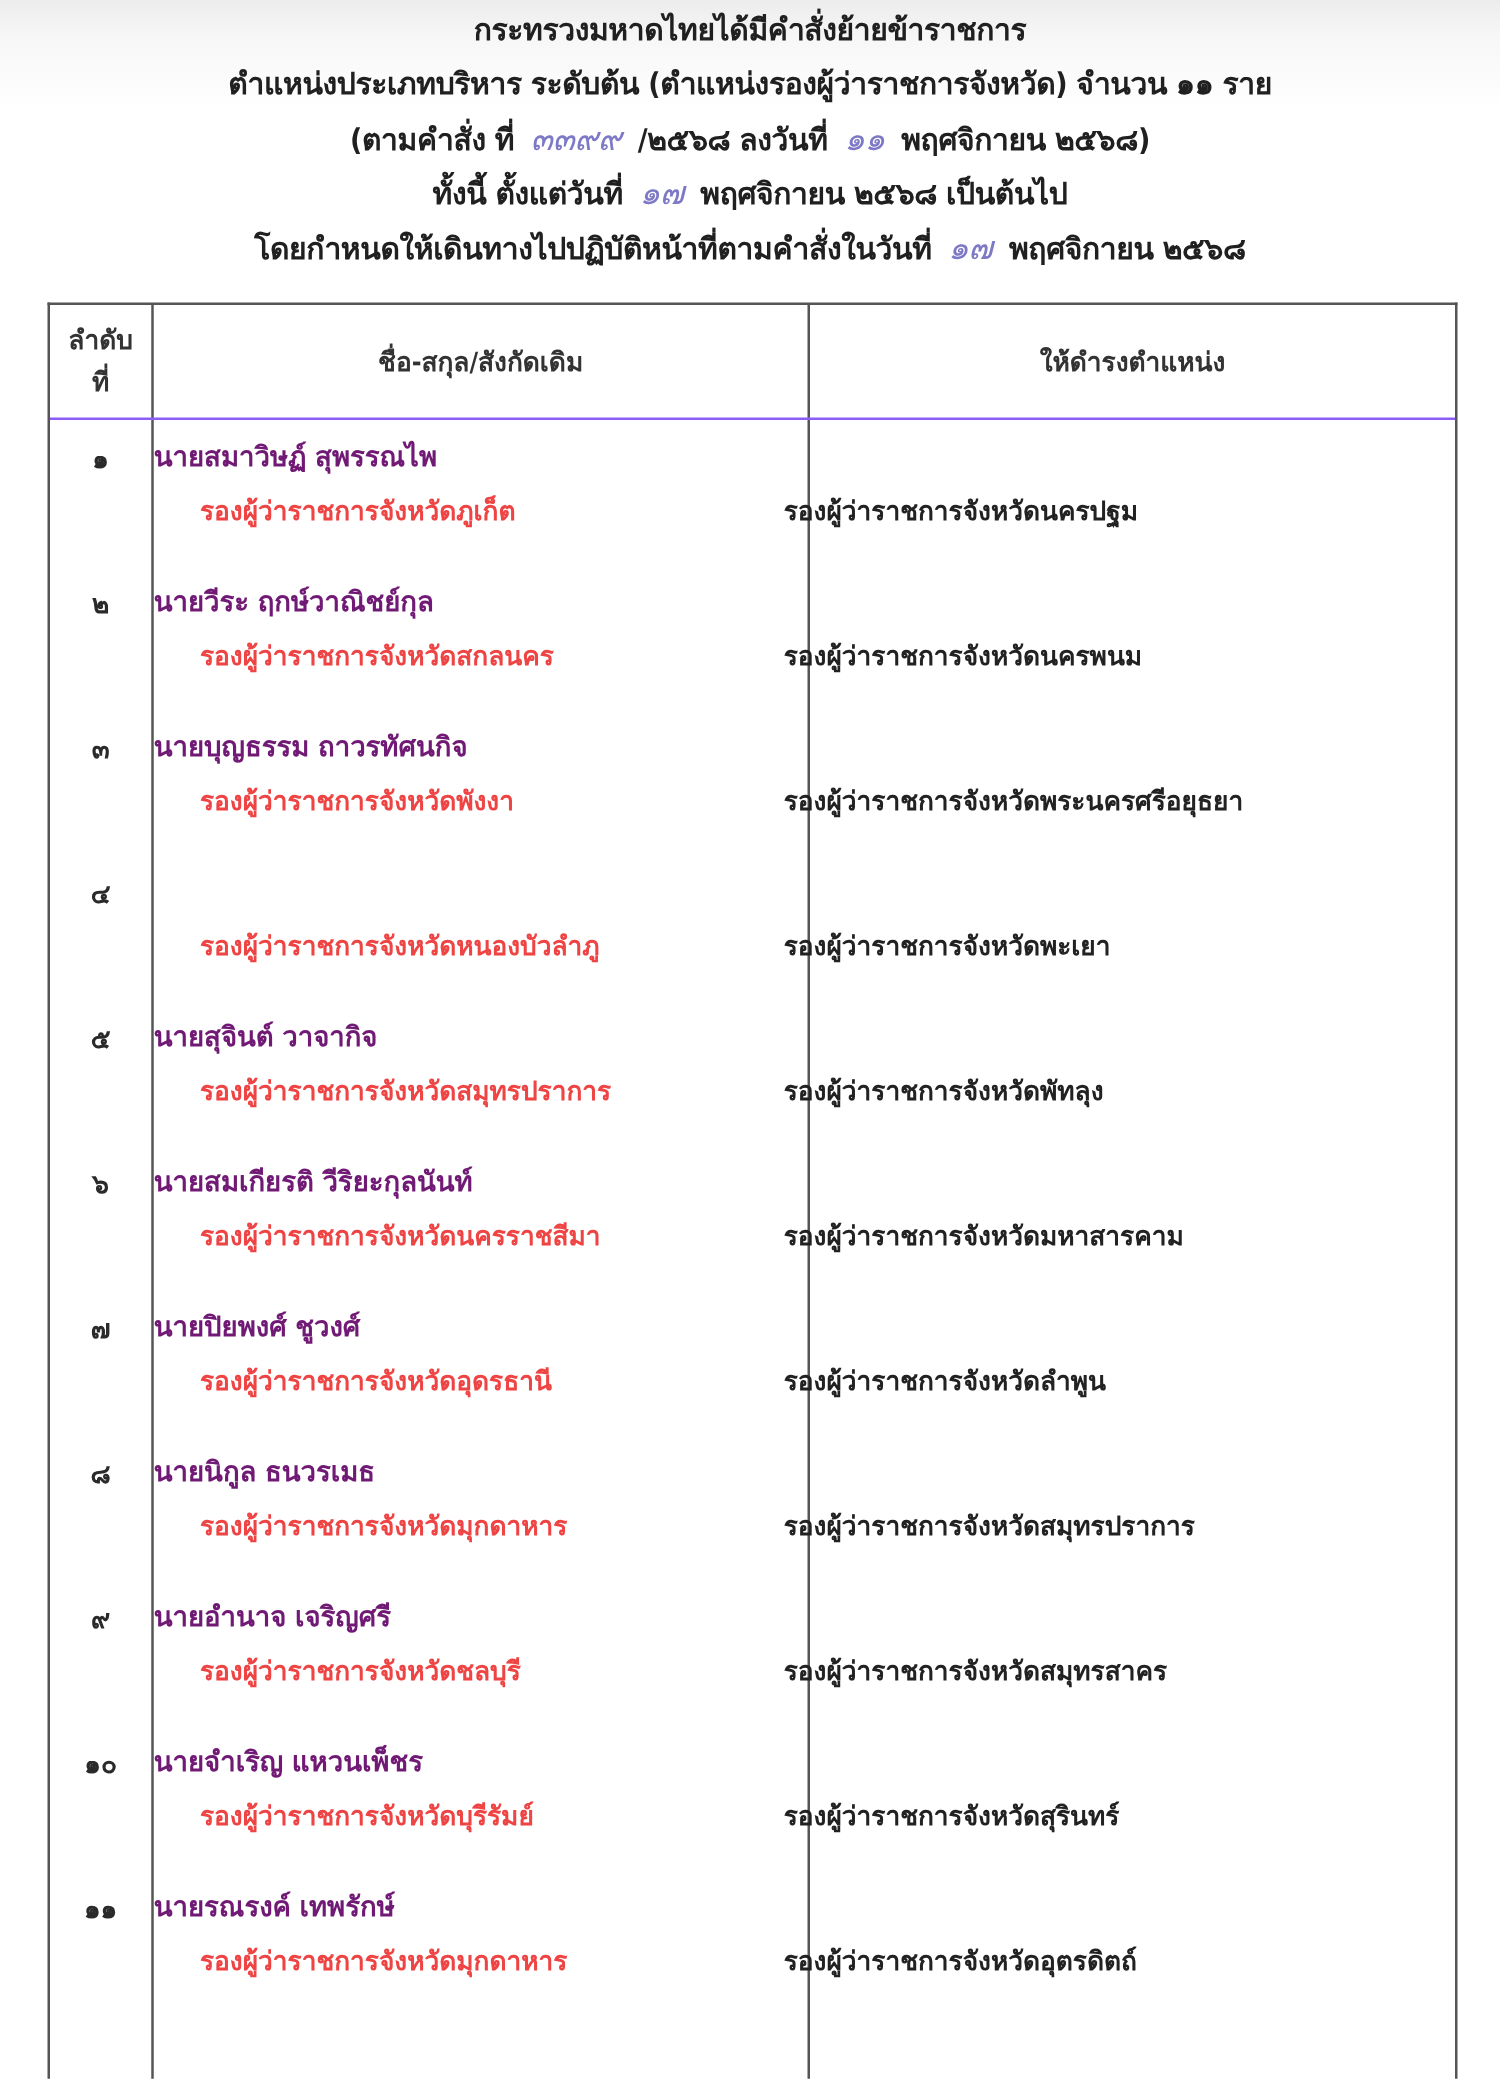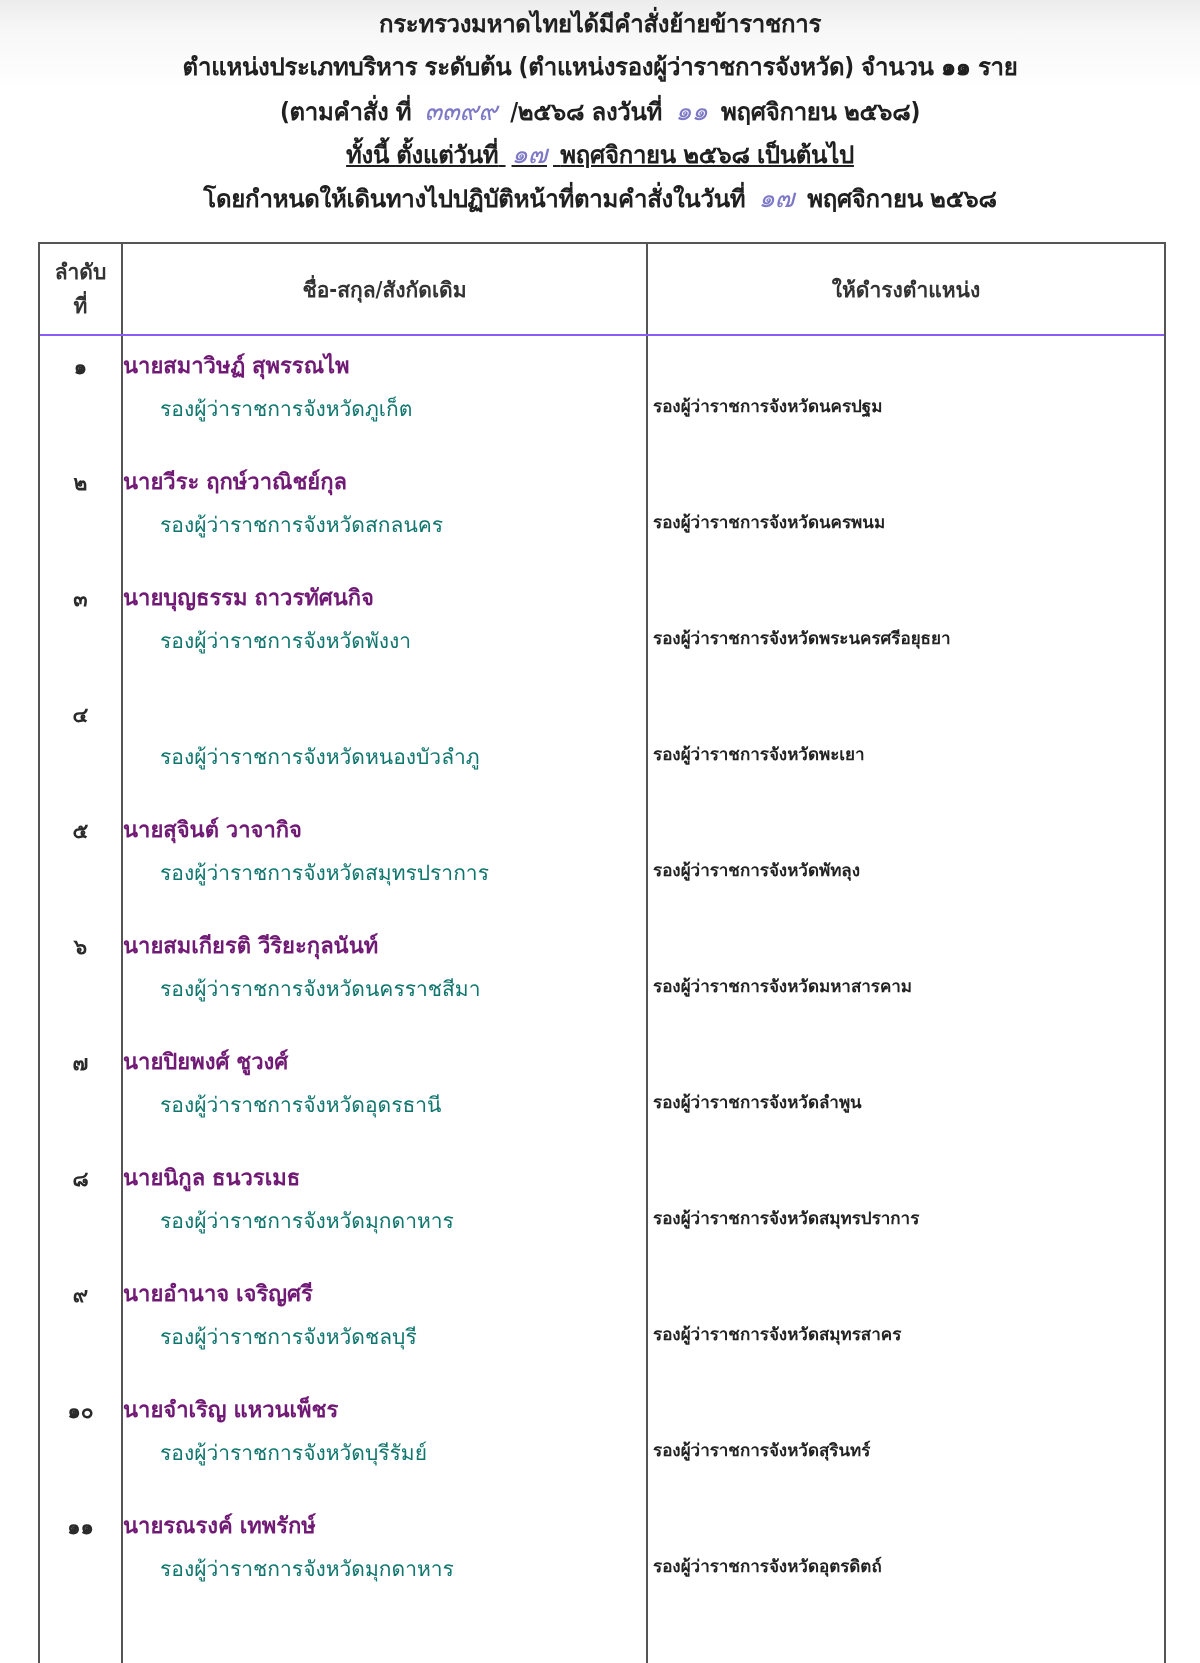--- a/index.html
+++ b/index.html
@@ -106,28 +106,29 @@
       font-size: 22px;
       font-weight: bold;
       color: #701a75;
       white-space: nowrap;
     }
     .row .old {
       position: absolute;
       left: 120px;
       top: 56px;
       font-size: 21px;
-      color: #0f766e;
-      white-space: nowrap;
+      color: #ef4444;
+      white-space: nowrap;
+      font-weight: bold;
     }
     .row .new {
       position: absolute;
-      left: 613px;
+      left: 587px;
       top: 56px;
-      font-size: 17px;
+      font-size: 21px;
       font-weight: bold;
       color: #222;
       white-space: nowrap;
     }
   </style>
 </head>
 <body>
 
 <div class="heading">
   <div class="line" style="top:4px;">
@@ -136,21 +137,21 @@
   <div class="line" style="top:47px;">
     <span>ตำแหน่งประเภทบริหาร ระดับต้น (ตำแหน่งรองผู้ว่าราชการจังหวัด) จำนวน ๑๑ ราย</span>
   </div>
   <div class="line" style="top:90px;">
     <span>(ตามคำสั่ง ที่</span>
     <span class="hand">๓๓๙๙</span>
     <span>/๒๕๖๘ ลงวันที่</span>
     <span class="hand">๑๑</span>
     <span>พฤศจิกายน ๒๕๖๘)</span>
   </div>
-  <div class="line" style="top:133px;text-decoration:underline;">
+  <div class="line" style="top:133px;">
     <span>ทั้งนี้ ตั้งแต่วันที่</span>
     <span class="hand">๑๗</span>
     <span>พฤศจิกายน ๒๕๖๘ เป็นต้นไป</span>
   </div>
   <div class="line" style="top:177px;">
     <span>โดยกำหนดให้เดินทางไปปฏิบัติหน้าที่ตามคำสั่งในวันที่</span>
     <span class="hand">๑๗</span>
     <span>พฤศจิกายน ๒๕๖๘</span>
   </div>
 </div>

